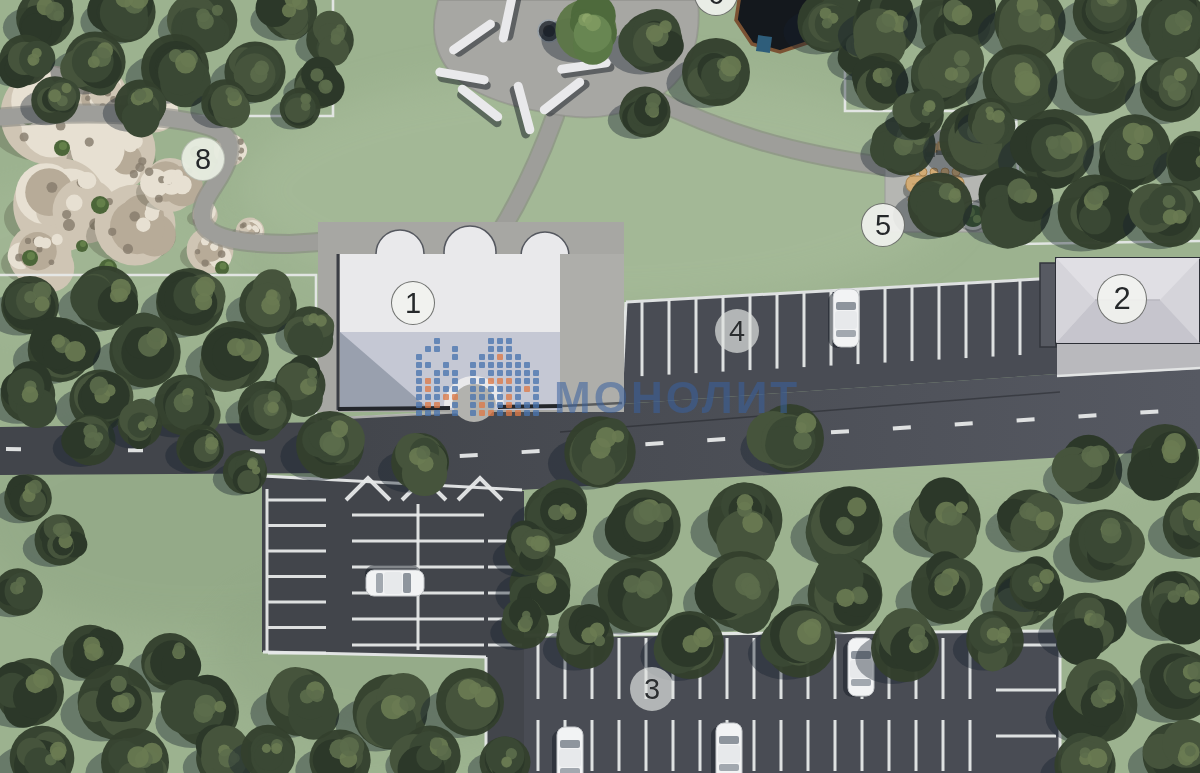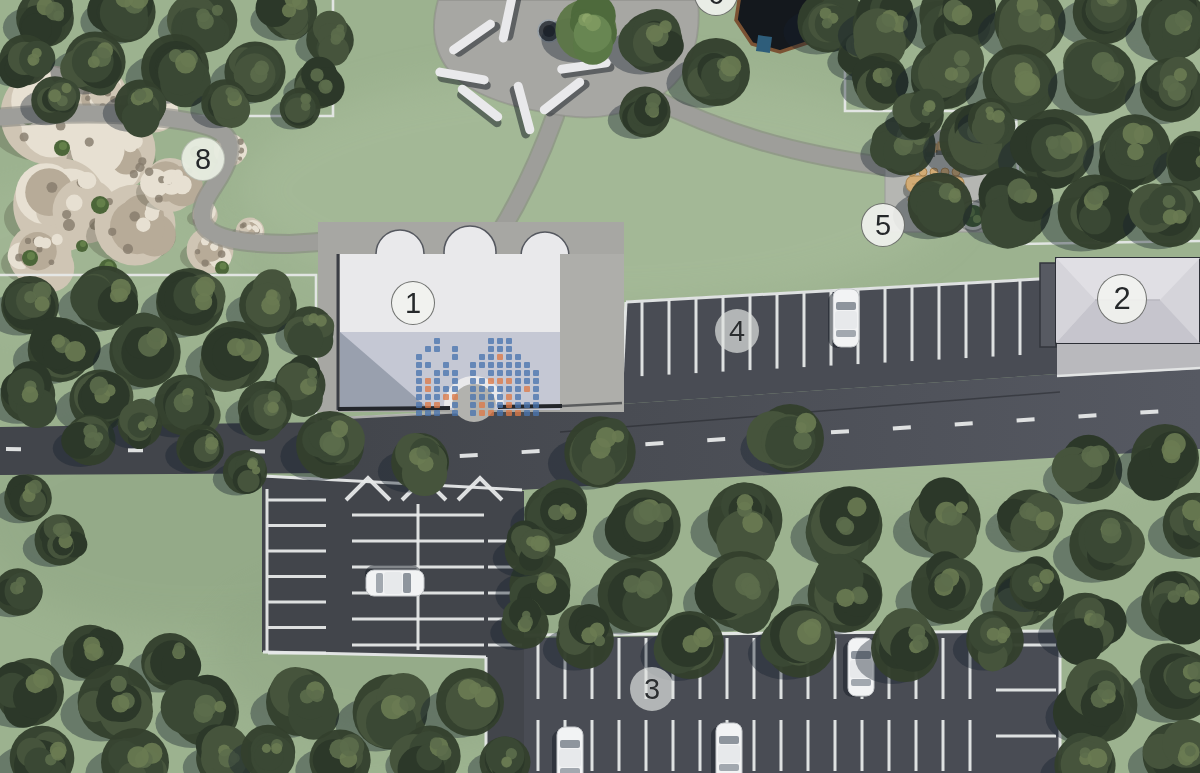--- a/index.html
+++ b/index.html
@@ -1776,14 +1776,15 @@
         <rect x="108" y="56" width="6" height="6" rx="1" fill="#dd7a48" opacity="0.78"></rect>
         <rect x="108" y="72" width="6" height="6" rx="1" fill="#4a74ae" opacity="0.78"></rect>
         <rect x="108" y="80" width="6" height="6" rx="1" fill="#4a74ae" opacity="0.78"></rect>
         <rect x="117" y="40" width="6" height="6" rx="1" fill="#4a74ae" opacity="0.78"></rect>
         <rect x="117" y="48" width="6" height="6" rx="1" fill="#4a74ae" opacity="0.78"></rect>
         <rect x="117" y="56" width="6" height="6" rx="1" fill="#4a74ae" opacity="0.78"></rect>
         <rect x="117" y="64" width="6" height="6" rx="1" fill="#4a74ae" opacity="0.78"></rect>
         <rect x="117" y="72" width="6" height="6" rx="1" fill="#4a74ae" opacity="0.78"></rect>
         <rect x="117" y="80" width="6" height="6" rx="1" fill="#4a74ae" opacity="0.78"></rect>
       </svg>
+    <span id="wm-text">МОНОЛИТ</span>
   </div>
 </div>
 
 </body></html>

